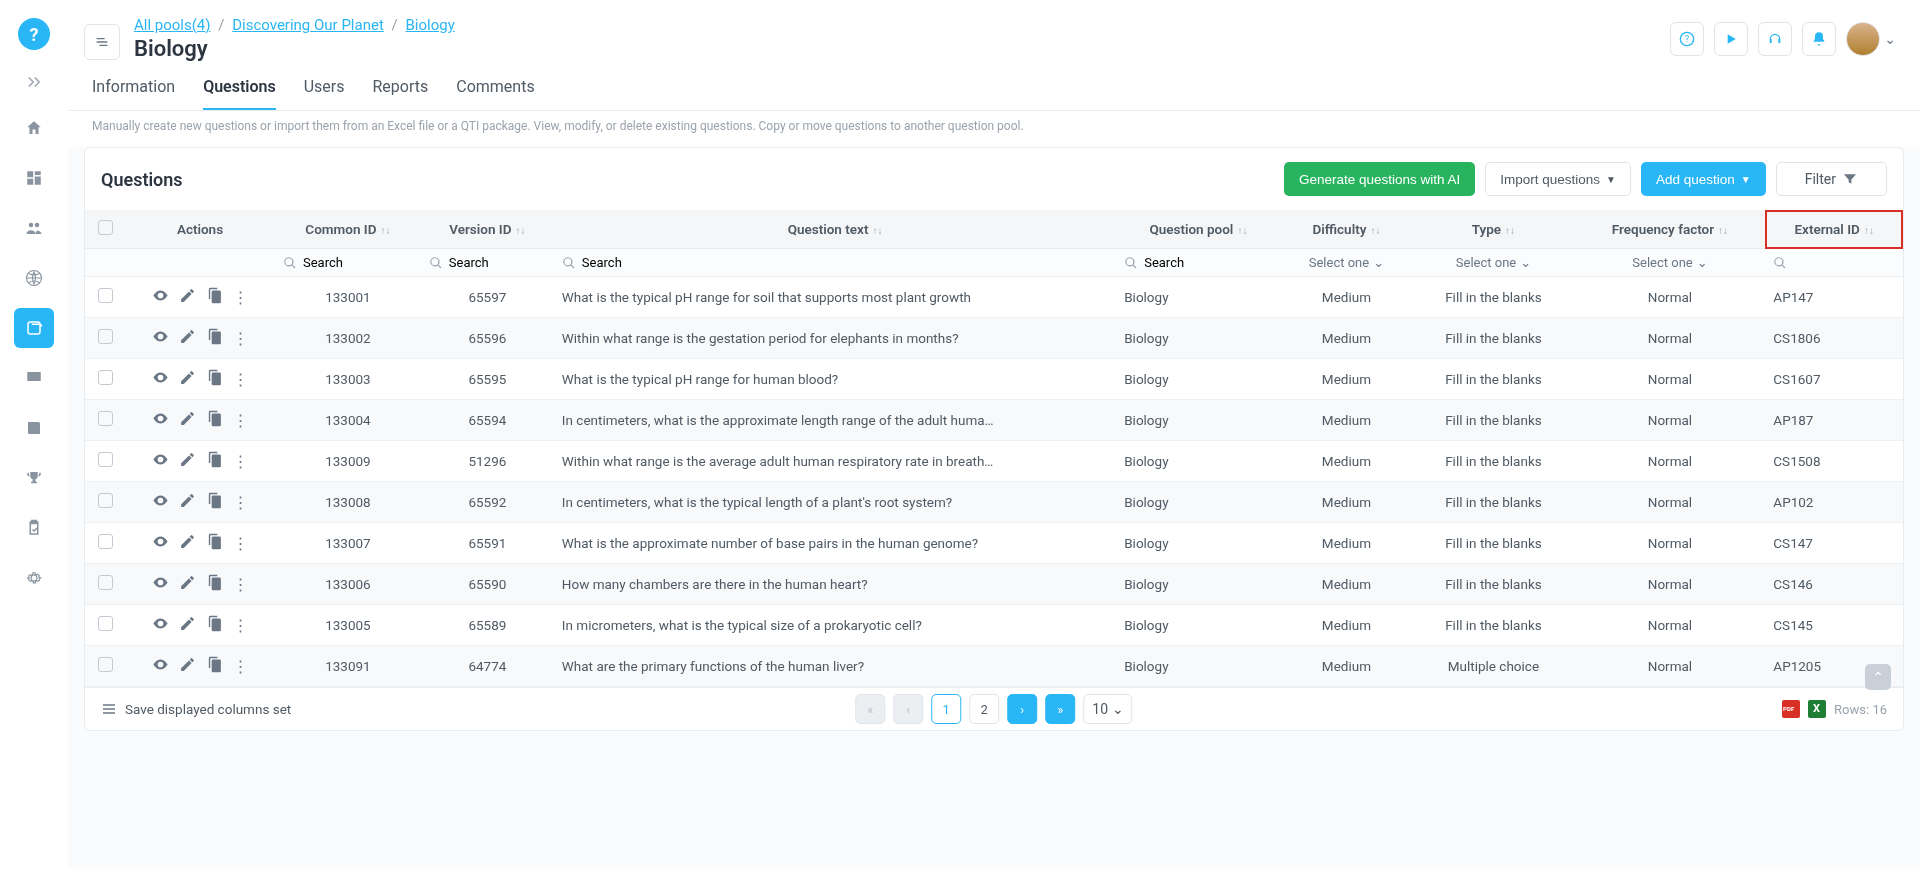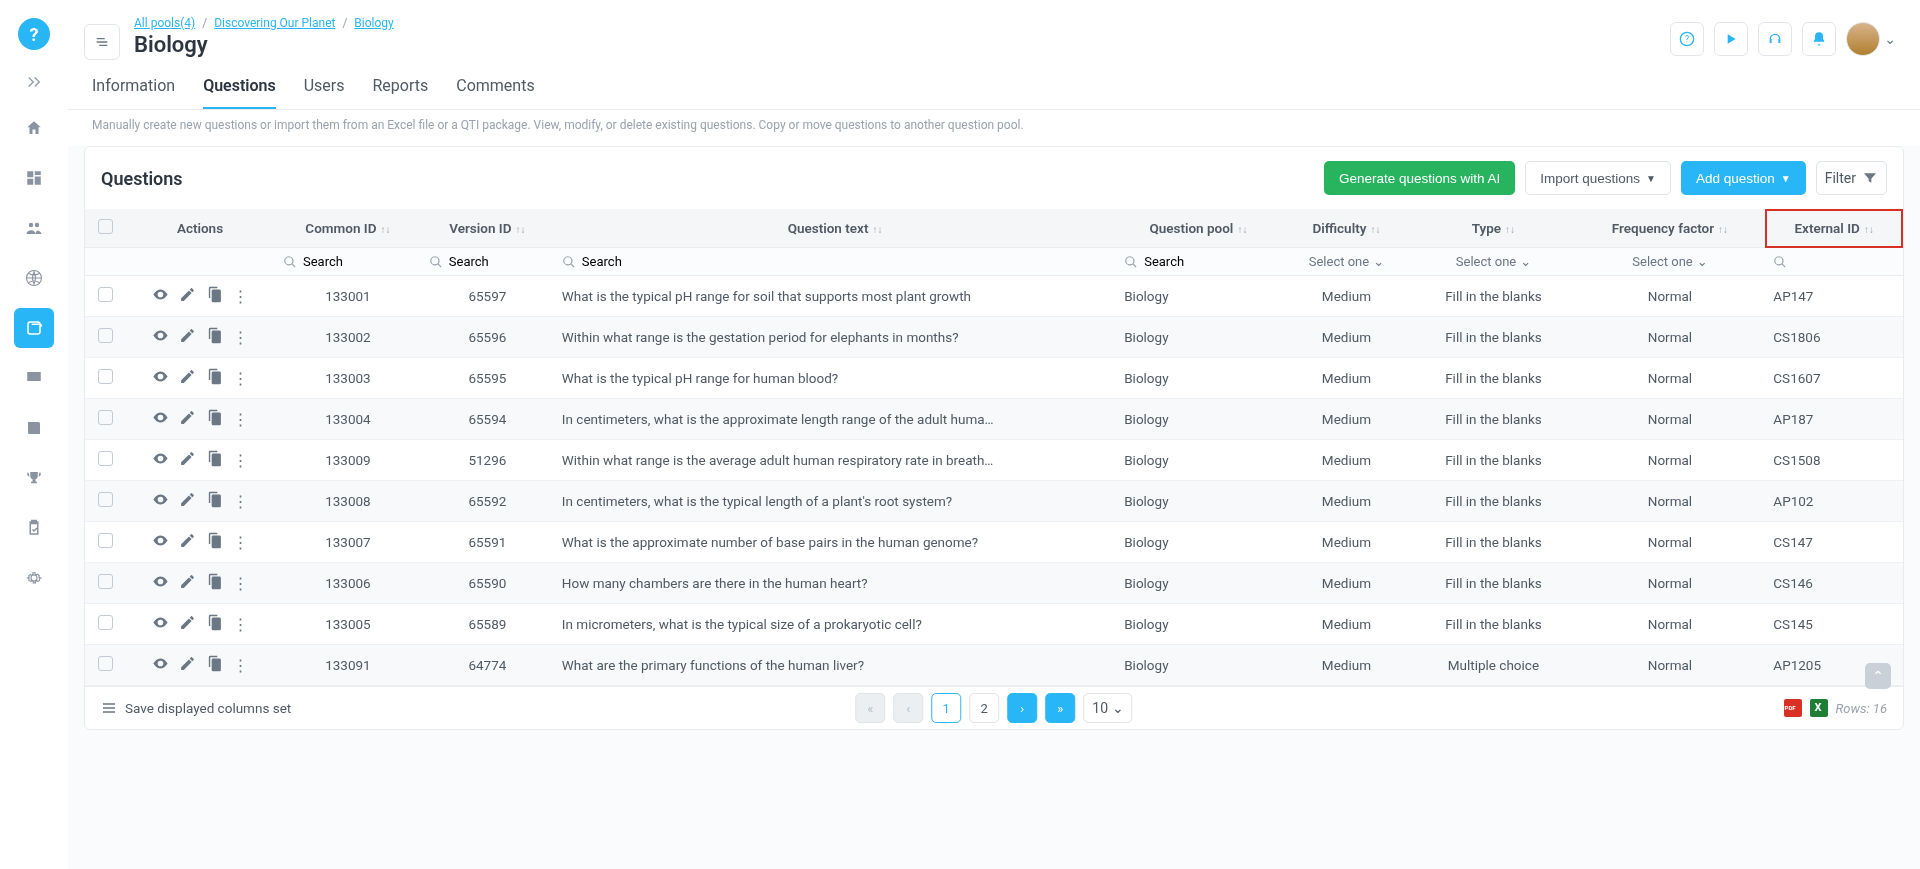--- a/index.html
+++ b/index.html
@@ -15,21 +15,21 @@
 .sidebar .nav-item.active { background: #29b6f6; color: #fff; }
 .sidebar svg { width: 18px; height: 18px; fill: currentColor; }
 
 
 .main { flex: 1; display: flex; flex-direction: column; background: #fafbfc; overflow:hidden; }
 
 
 .header { display: flex; align-items: flex-start; padding: 16px 24px 0 16px; background: #fff; gap: 14px; }
 .hamburger { width: 36px; height: 36px; border:1px solid #e1e5ea; border-radius:6px; display:flex; align-items:center; justify-content:center; cursor:pointer; margin-top: 8px;}
 .hamburger svg { width:16px; height:16px; stroke:#6b7785; }
-.breadcrumbs { font-size: 12px; color:#29b6f6; }
+.breadcrumbs { font-size: 15px; color:#29b6f6; }
 .breadcrumbs a { color:#29b6f6; text-decoration: underline; }
 .breadcrumbs .sep { color:#9aa3ad; margin: 0 4px; }
 .page-title { font-size: 22px; font-weight: 600; color: #2c3540; margin-top: 2px; }
 .header-spacer { flex:1; }
 .search-box { width: 196px; height: 36px; border:1px solid #e1e5ea; border-radius:6px; display:flex; align-items:center; padding:0 10px; color:#9aa3ad; margin-top:6px; }
 .search-box input { border:none; outline:none; flex:1; font-size:13px; margin-left:6px; background:transparent; }
 .header-icons { display:flex; align-items:center; gap:10px; margin-top:6px; margin-left:14px; }
 .header-icon-btn { width:34px; height:34px; border:1px solid #e1e5ea; border-radius:6px; display:flex; align-items:center; justify-content:center; color:#29b6f6; cursor:pointer; }
 .avatar { width:34px; height:34px; border-radius:50%; background:linear-gradient(#d9b38c,#b0802f); border:1px solid #e1e5ea; }
 .avatar-wrap { display:flex; align-items:center; gap:4px; }
@@ -47,21 +47,21 @@
 .card { background:#fff; border:1px solid #e8ecef; border-radius:6px; }
 .card-header { display:flex; align-items:center; padding: 14px 16px; }
 .card-title { font-size:18px; font-weight:600; color:#2c3540; }
 .card-header .spacer { flex:1; }
 .btn { height:34px; padding:0 14px; border-radius:5px; font-size:13.5px; display:inline-flex; align-items:center; gap:6px; cursor:pointer; border:1px solid transparent; }
 .btn-green { background:#28b45f; color:#fff; }
 .btn-white { background:#fff; border:1px solid #dfe4ea; color:#505a64; }
 .btn-blue { background:#29b6f6; color:#fff; }
 .btn .caret { font-size:10px; }
 .card-header .btn + .btn, .card-header .btn + .filter-wrap { margin-left:10px; }
-.filter-wrap { display:flex; align-items:center; border:1px solid #dfe4ea; border-radius:5px; height:34px; padding:0 8px; gap:6px; }
+.filter-wrap { display:flex; align-items:center; border:1px solid #dfe4ea; border-radius:5px; height:34px; padding:0 28px; gap:6px; }
 
 
 table { width:100%; border-collapse: collapse; font-size:13.5px; }
 thead th { background:#f4f6f8; font-weight:600; color:#505a64; padding: 10px 8px; border-bottom:1px solid #e8ecef; text-align:center; white-space:nowrap; }
 thead th .sort { font-size:10px; color:#9aa3ad; margin-left:4px; }
 thead th.highlight { outline: 2px solid #d93025; outline-offset:-2px; }
 thead tr.filters th { background:#fbfcfd; padding:6px 8px; font-weight:normal; }
 .filter-input { display:flex; align-items:center; gap:6px; color:#000000; font-size:13px; }
 .filter-input svg { width:14px; height:14px; fill:#9aa3ad; }
 .filter-select { color:#6b7785; font-size:13px; display:flex; align-items:center; justify-content:center; gap:4px; }
@@ -86,21 +86,21 @@
 .page-btn { width:30px; height:30px; border:1px solid #dfe4ea; border-radius:5px; display:flex; align-items:center; justify-content:center; cursor:pointer; font-size:13px; background:#fff; color:#505a64; }
 .page-btn.primary { background:#29b6f6; color:#fff; border-color:#29b6f6; }
 .page-btn.disabled { background:#eceff2; color:#b5bdc6; cursor:default; }
 .page-btn.outline-blue { border-color:#29b6f6; color:#29b6f6; }
 .rows-select { height:30px; border:1px solid #dfe4ea; border-radius:5px; padding:0 8px; display:flex; align-items:center; gap:4px; }
 .export-icons { display:flex; gap:8px; align-items:center; }
 .pdf-ic { width:18px; height:18px; background:#d93025; border-radius:2px; position:relative; }
 .pdf-ic::after { content:"PDF"; position:absolute; color:#fff; font-size:6px; font-weight:bold; left:1px; top:5px; }
 .xls-ic { width:18px; height:18px; background:#1e7e34; border-radius:2px; position:relative; }
 .xls-ic::after { content:"X"; position:absolute; color:#fff; font-size:11px; font-weight:bold; left:5px; top:2px; }
-.rows-label { color:#9aa3ad; font-size:13px; margin-left:8px;font-style:italic; }
+.rows-label { color:#9aa3ad; font-size:13px; margin-left:8px; }
 .footer-right { margin-left:auto; display:flex; align-items:center; }
 .table-footer { position:relative; }
 
 .scroll-top { position:absolute; right:12px; bottom:40px; width:26px; height:26px; border-radius:5px; background:#c9d0d8; color:#fff; display:flex; align-items:center; justify-content:center; font-size:14px; }
 
 svg.ic { width:16px; height:16px; fill:currentColor; }
 </style>
 </head>
 <body>
 

